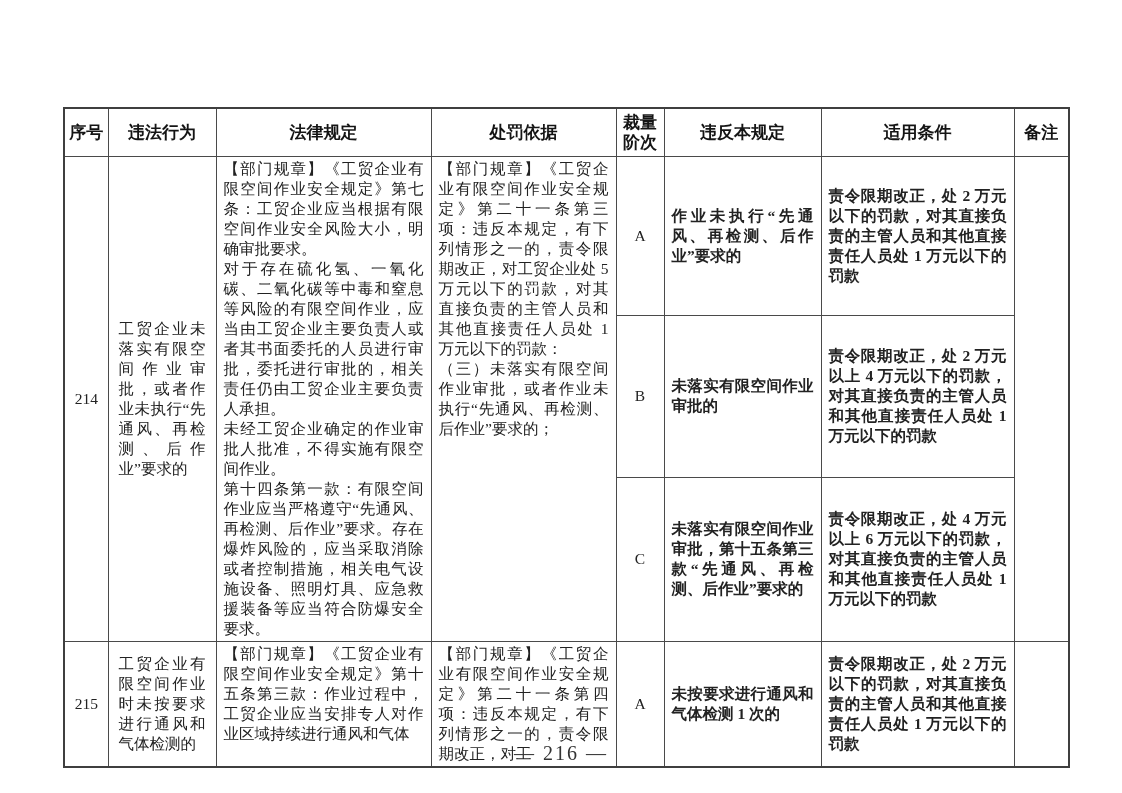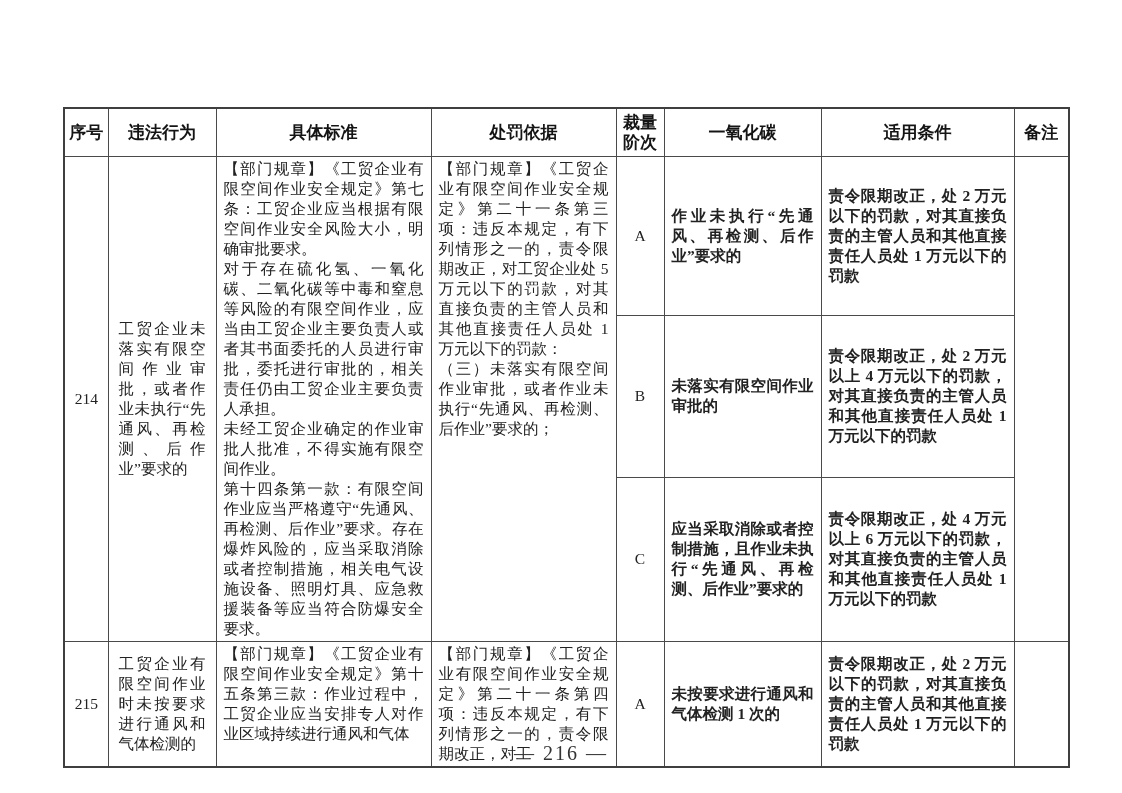--- a/index.html
+++ b/index.html
@@ -108,24 +108,24 @@
       <col style="width:185px">
       <col style="width:48px">
       <col style="width:157px">
       <col style="width:193px">
       <col style="width:55px">
     </colgroup>
     <thead>
       <tr class="r-head">
         <th>序号</th>
         <th>违法行为</th>
-        <th>具体标准</th>
+        <th>法律规定</th>
         <th>处罚依据</th>
         <th>裁量阶次</th>
-        <th>一氧化碳</th>
+        <th>违反本规定</th>
         <th>适用条件</th>
         <th>备注</th>
       </tr>
     </thead>
     <tbody>
       <tr class="r-tier-a">
         <td class="c-id" rowspan="3">214</td>
         <td class="c-violation" rowspan="3">工贸企业未落实有限空间作业审批，或者作业未执行“先通风、再检测、后作业”要求的</td>
         <td class="c-legal" rowspan="3">【部门规章】《工贸企业有限空间作业安全规定》第七条：工贸企业应当根据有限空间作业安全风险大小，明确审批要求。
 对于存在硫化氢、一氧化碳、二氧化碳等中毒和窒息等风险的有限空间作业，应当由工贸企业主要负责人或者其书面委托的人员进行审批，委托进行审批的，相关责任仍由工贸企业主要负责人承担。
@@ -138,21 +138,21 @@
         <td class="c-std">责令限期改正，处 2 万元以下的罚款，对其直接负责的主管人员和其他直接责任人员处 1 万元以下的罚款</td>
         <td class="c-remark" rowspan="3"></td>
       </tr>
       <tr class="r-tier-b">
         <td class="c-tier">B</td>
         <td class="c-cond">未落实有限空间作业审批的</td>
         <td class="c-std">责令限期改正，处 2 万元以上 4 万元以下的罚款，对其直接负责的主管人员和其他直接责任人员处 1 万元以下的罚款</td>
       </tr>
       <tr class="r-tier-c">
         <td class="c-tier">C</td>
-        <td class="c-cond">应当采取消除或者控制措施，且作业未执行“先通风、再检测、后作业”要求的</td>
+        <td class="c-cond">未落实有限空间作业审批，第十五条第三款“先通风、再检测、后作业”要求的</td>
         <td class="c-std">责令限期改正，处 4 万元以上 6 万元以下的罚款，对其直接负责的主管人员和其他直接责任人员处 1 万元以下的罚款</td>
       </tr>
       <tr class="r-215">
         <td class="c-id">215</td>
         <td class="c-violation">工贸企业有限空间作业时未按要求进行通风和气体检测的</td>
         <td class="c-legal">【部门规章】《工贸企业有限空间作业安全规定》第十五条第三款：作业过程中，工贸企业应当安排专人对作业区域持续进行通风和气体</td>
         <td class="c-basis">【部门规章】《工贸企业有限空间作业安全规定》第二十一条第四项：违反本规定，有下列情形之一的，责令限期改正，对工</td>
         <td class="c-tier">A</td>
         <td class="c-cond">未按要求进行通风和气体检测 1 次的</td>
         <td class="c-std">责令限期改正，处 2 万元以下的罚款，对其直接负责的主管人员和其他直接责任人员处 1 万元以下的罚款</td>

